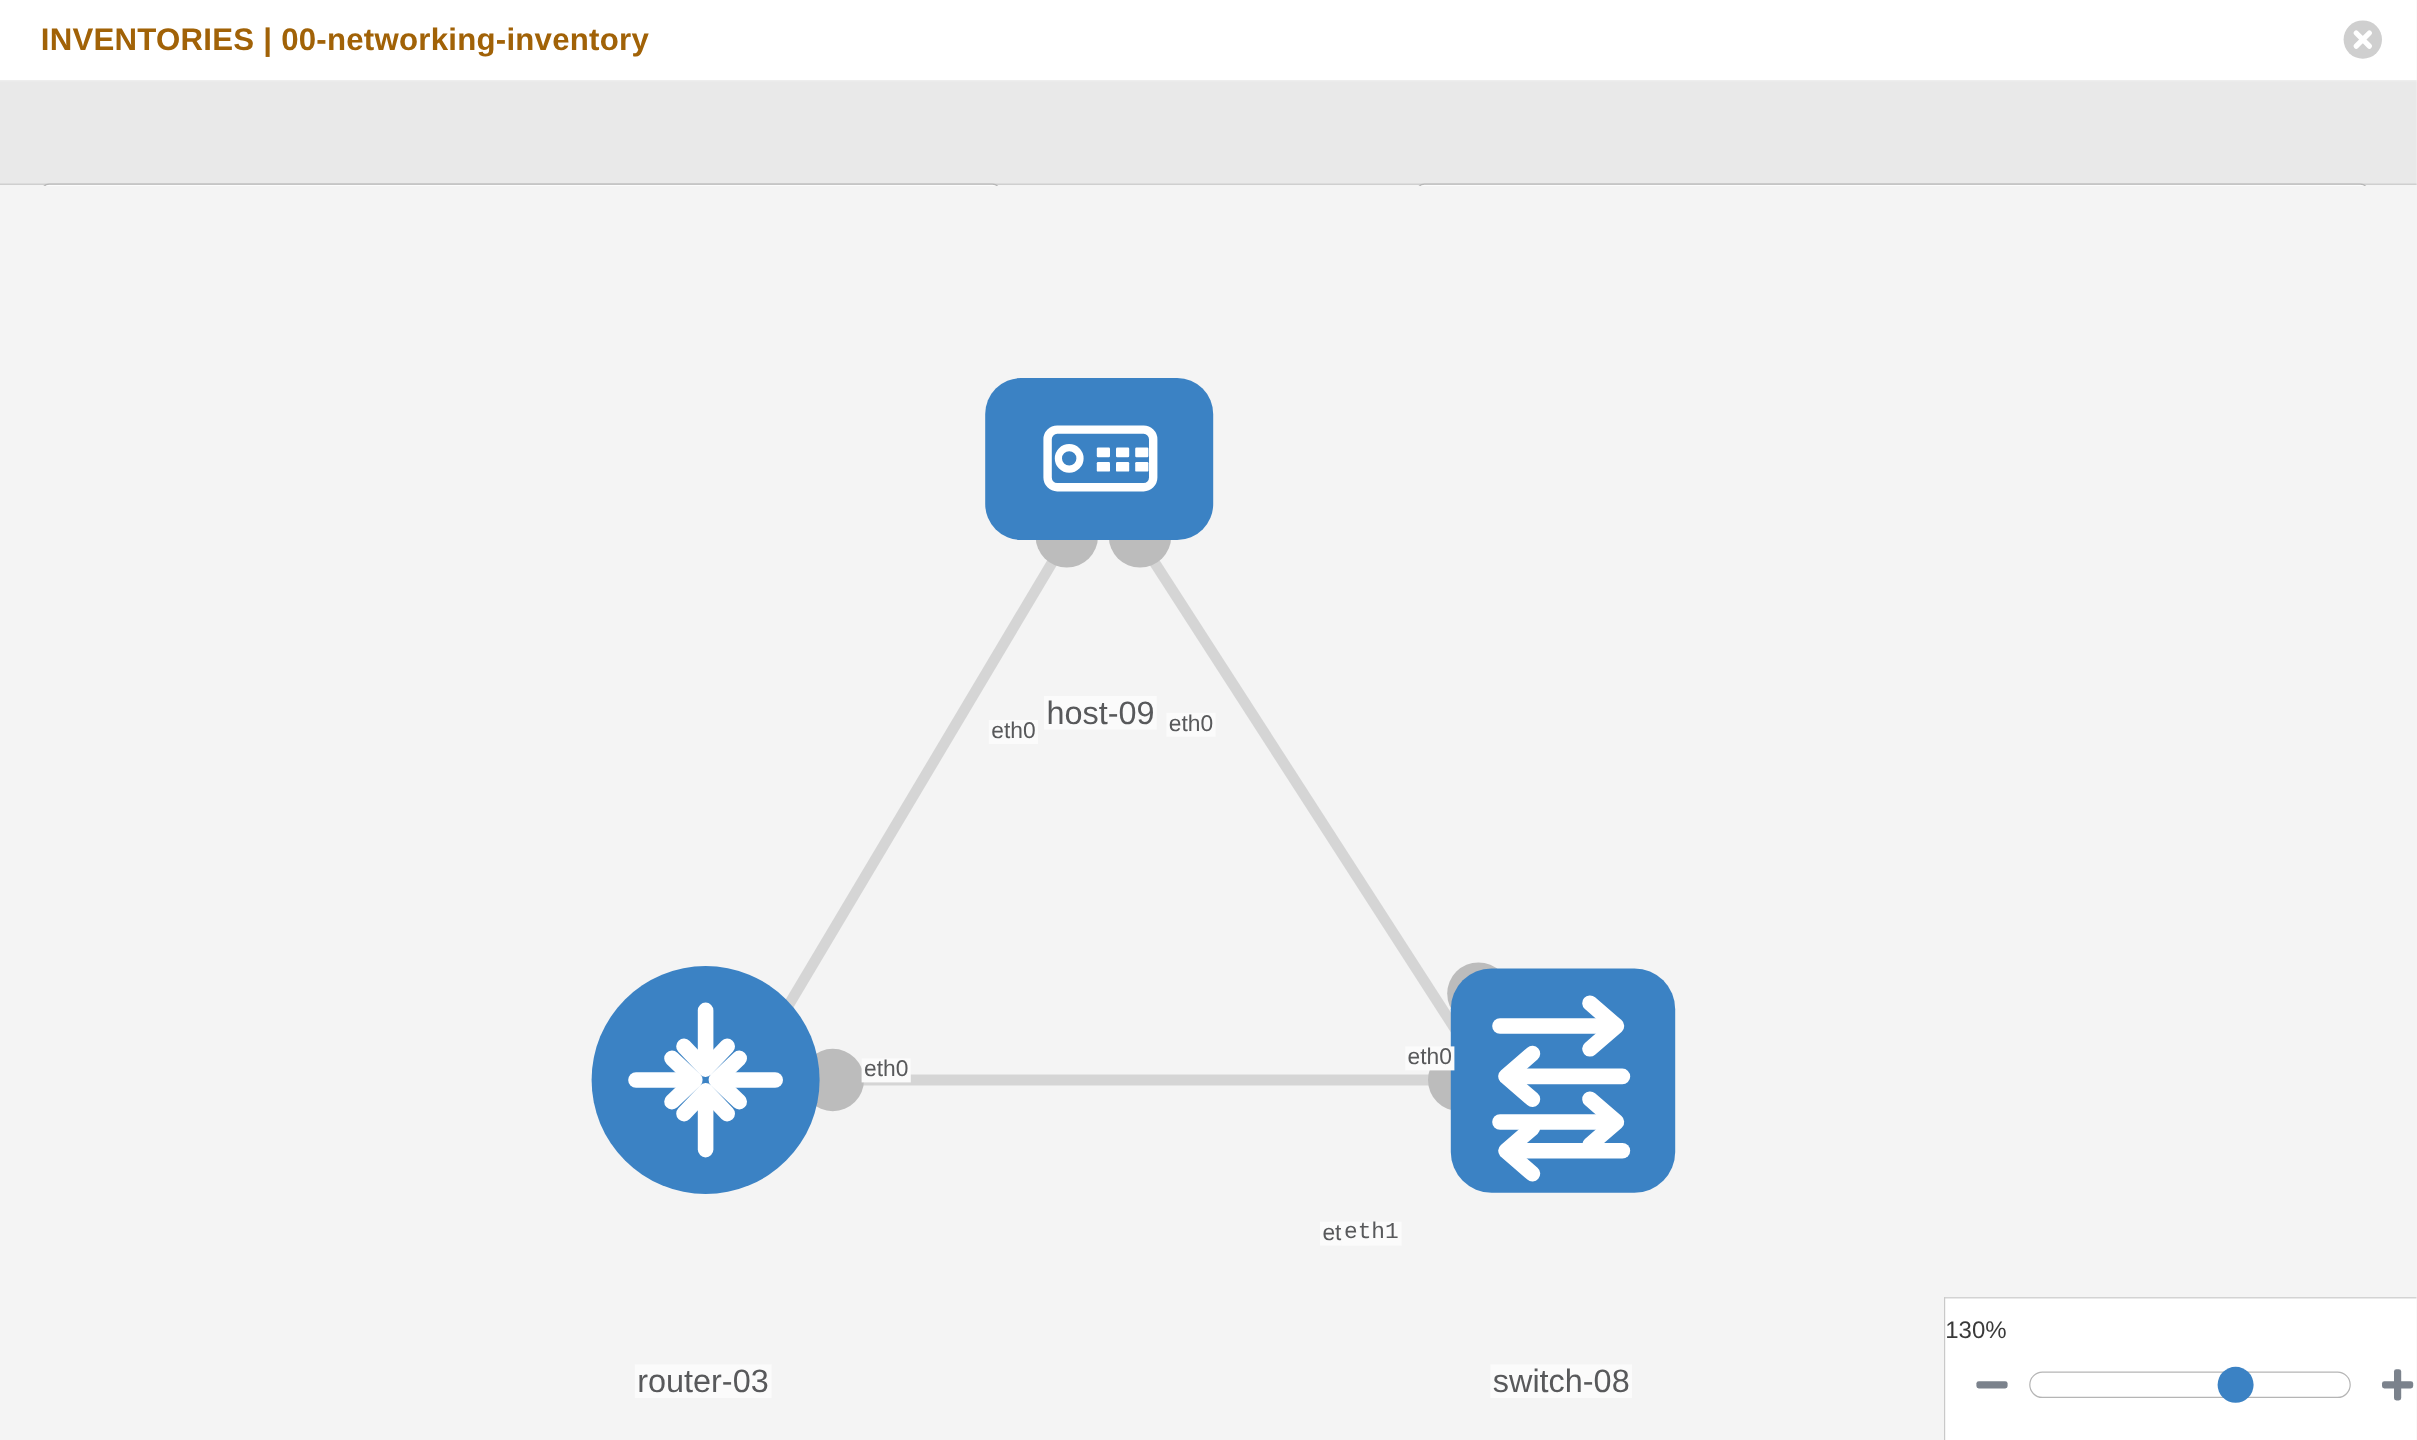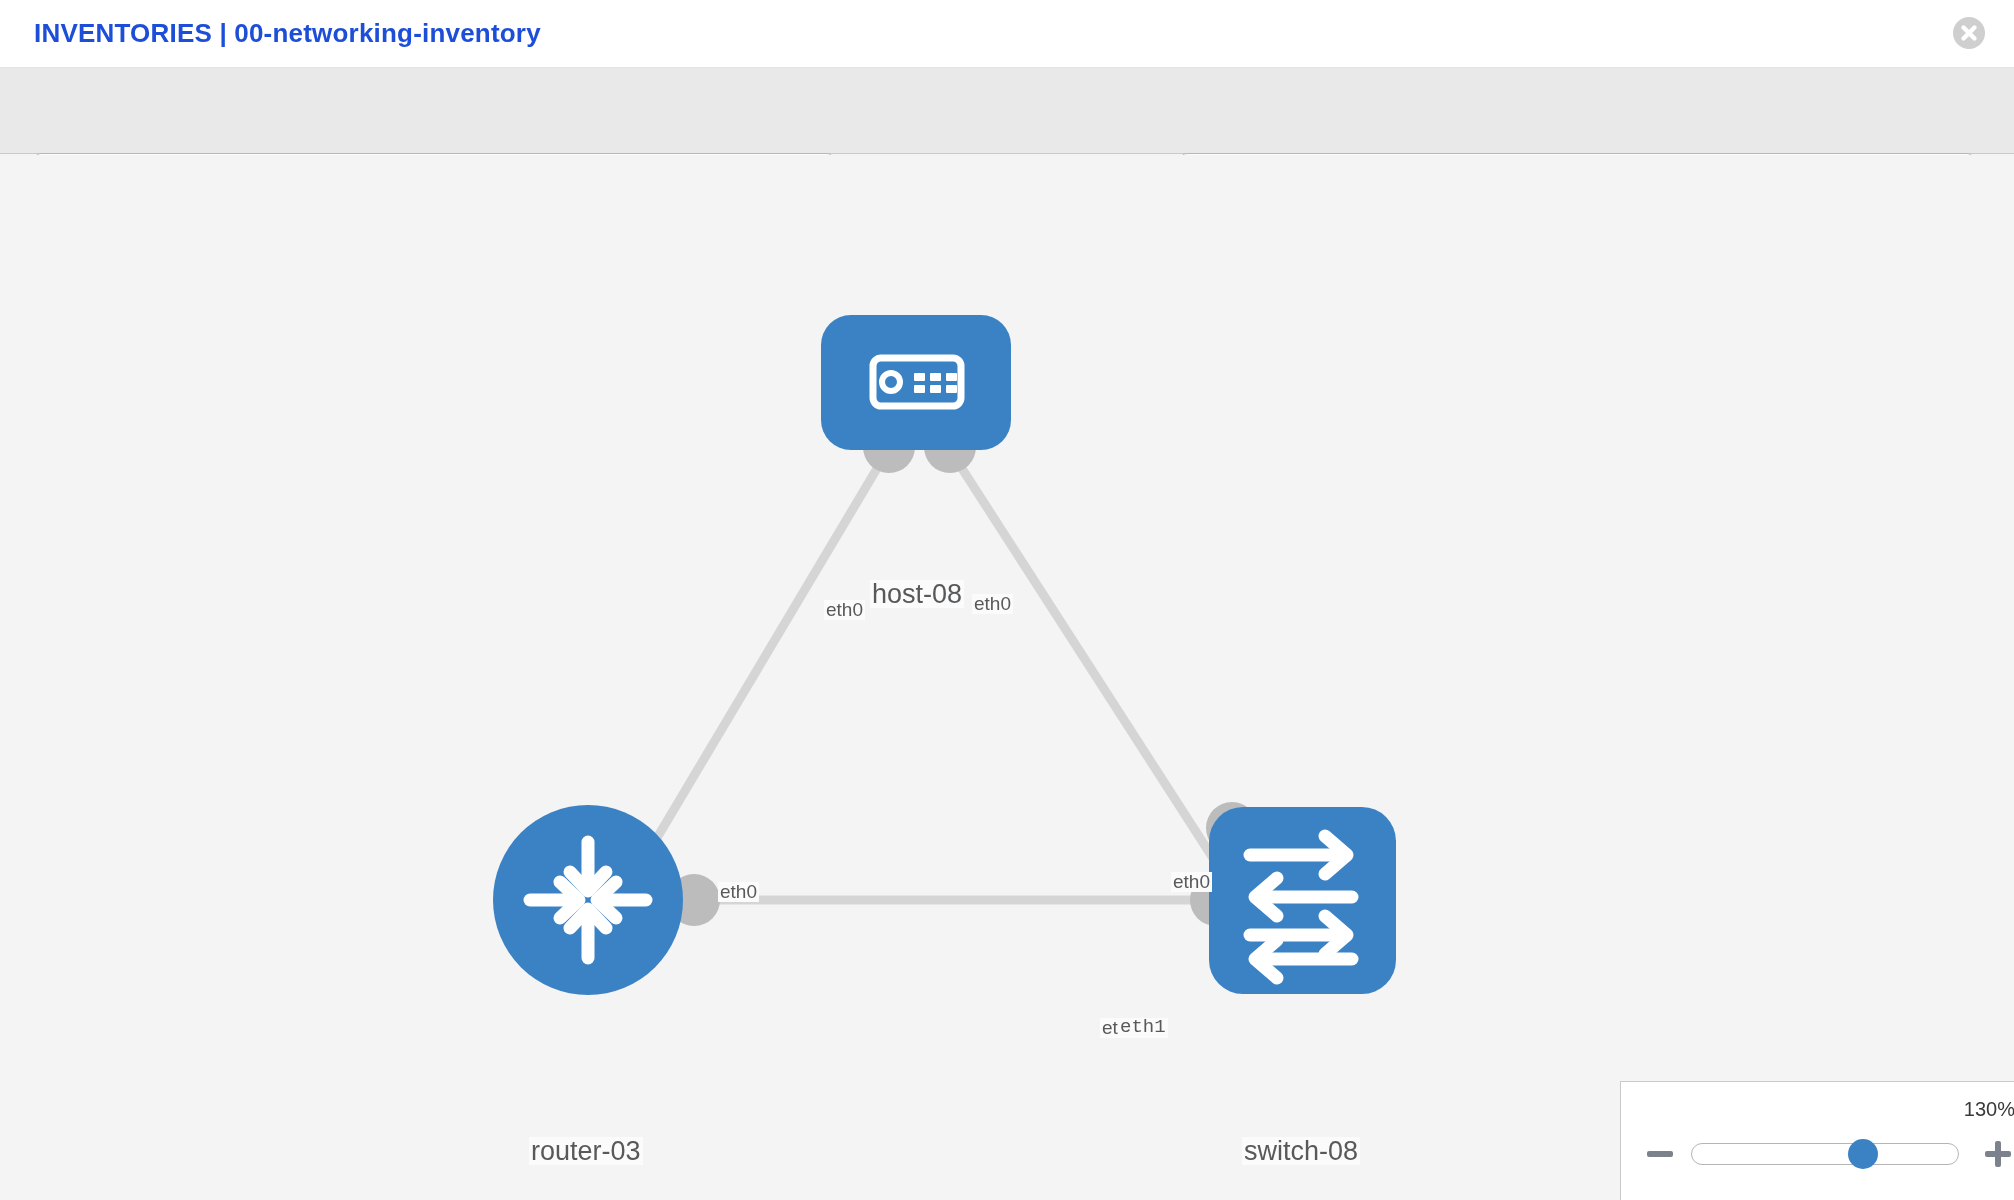--- a/index.html
+++ b/index.html
@@ -16,21 +16,21 @@
   
   .header {
     position: absolute; left: 0; top: 0;
     width: 2014px; height: 68px;
     background: #ffffff;
     border-bottom: 1px solid #e3e3e3;
   }
   .header-title {
     position: absolute; left: 34px; top: 18px;
     font-size: 26px; font-weight: bold;
-    color: #1d4ed8;
+    color: #a16207;
     letter-spacing: .2px;
     white-space: nowrap;
   }
   .close-btn {
     position: absolute; right: 28px; top: 16px;
     width: 34px; height: 34px;
     cursor: pointer;
   }
 
   
@@ -110,21 +110,21 @@
   .zoom-panel {
     position: absolute;
     left: 1620px; top: 1081px;
     width: 394px; height: 119px;
     background: #ffffff;
     border: 1px solid #c9c9c9;
     border-right: none; border-bottom: none;
   }
   .zoom-value {
     position: absolute; top: 16px; left: 0; width: 394px;
-    text-align: right;
+    text-align: left;
     font-size: 20px;
     color: #3a3a3a;
   }
   .zoom-row {
     position: absolute; top: 52px; left: 0;
     width: 394px; height: 40px;
     display: flex; align-items: center;
   }
   .minus-btn { width: 34px; height: 34px; margin-left: 22px; cursor: pointer; }
   .plus-btn  { width: 34px; height: 34px; margin-left: 16px; cursor: pointer; }
@@ -269,21 +269,21 @@
       </g>
     </svg>
 
     <div class="port-label" style="left:824px;  top:445px;">eth0</div>
     <div class="port-label" style="left:972px;  top:439px;">eth0</div>
     <div class="port-label" style="left:718px;  top:727px;">eth0</div>
     <div class="port-label" style="left:1171px; top:717px;">eth0</div>
     <div class="port-label" style="left:1100px; top:863px;">eth0</div>
     <div class="port-label" style="left:1118px; top:863px;font-family:Liberation Mono, monospace;">eth1</div>
 
-    <div class="node-label" style="left:870px;  top:425px;">host-08</div>
+    <div class="node-label" style="left:870px;  top:425px;">host-09</div>
     <div class="node-label" style="left:529px;  top:982px;">router-03</div>
     <div class="node-label" style="left:1242px; top:982px;">switch-08</div>
 
     <div class="zoom-panel" style="left:1620px; top:926px;">
       <div class="zoom-value">130%</div>
       <div class="zoom-row">
 
         <div class="minus-btn">
           <svg width="34" height="34" viewBox="0 0 34 34" aria-hidden="true">
             <rect x="4" y="14" width="26" height="6" rx="2" fill="#7b828c"></rect>

